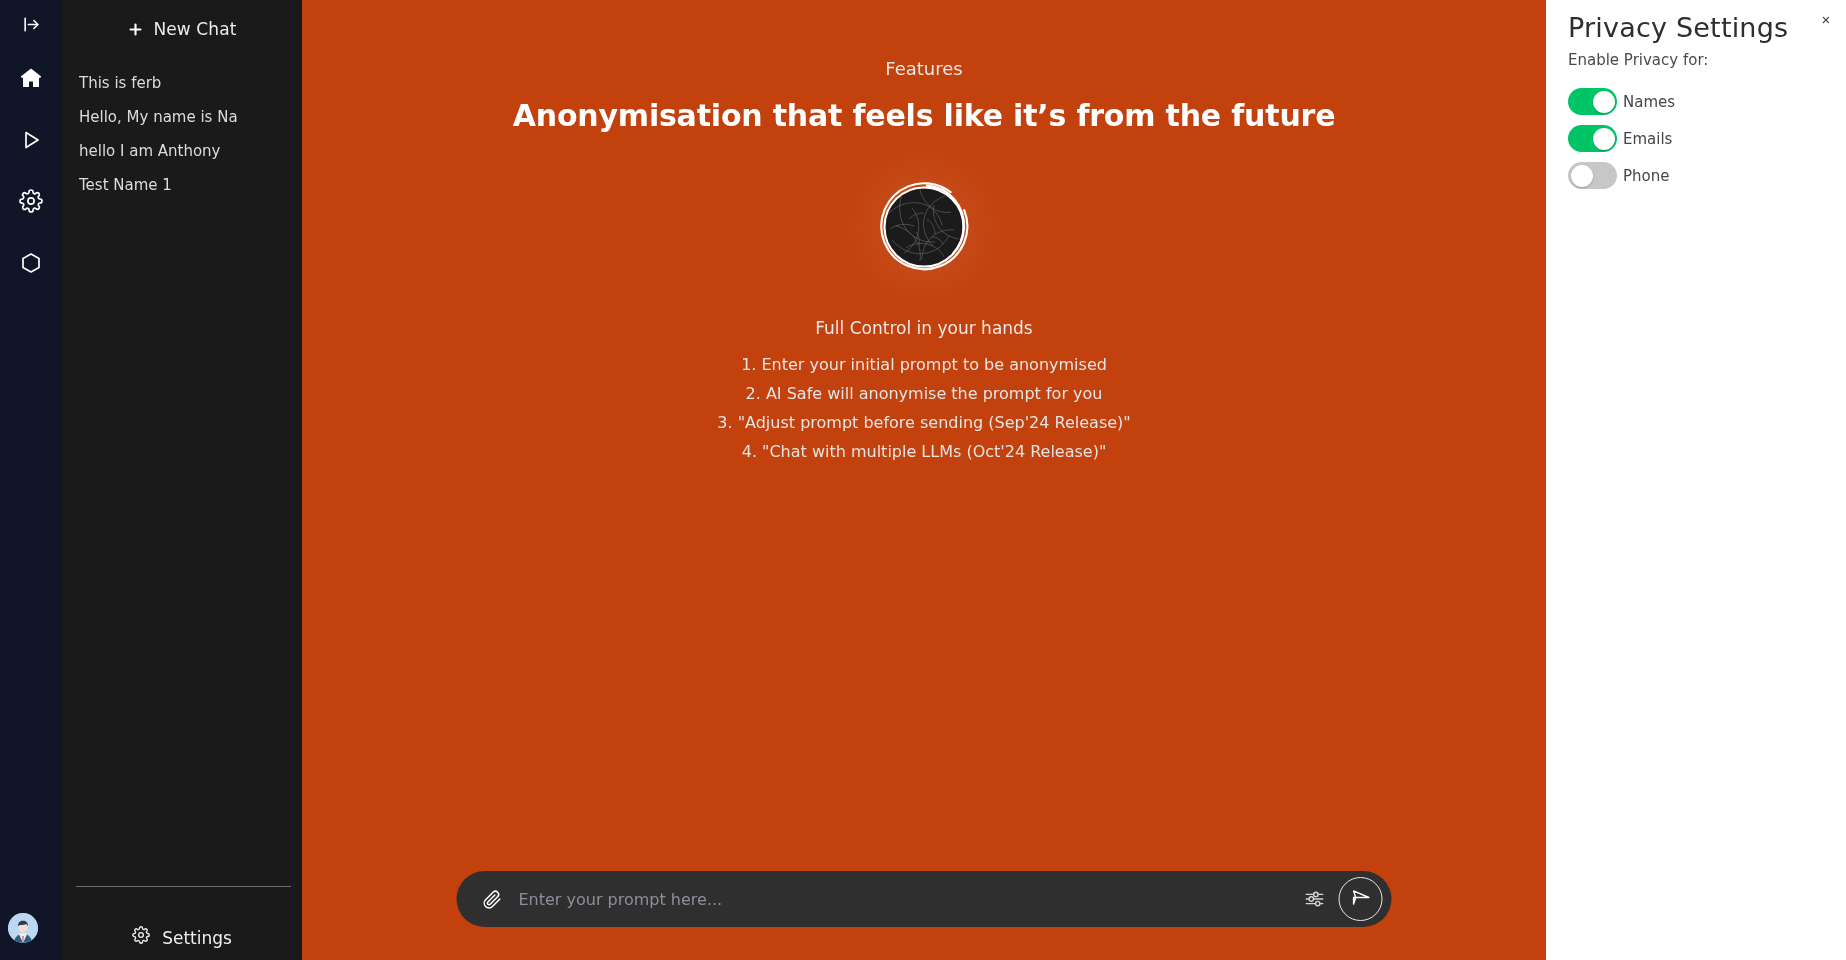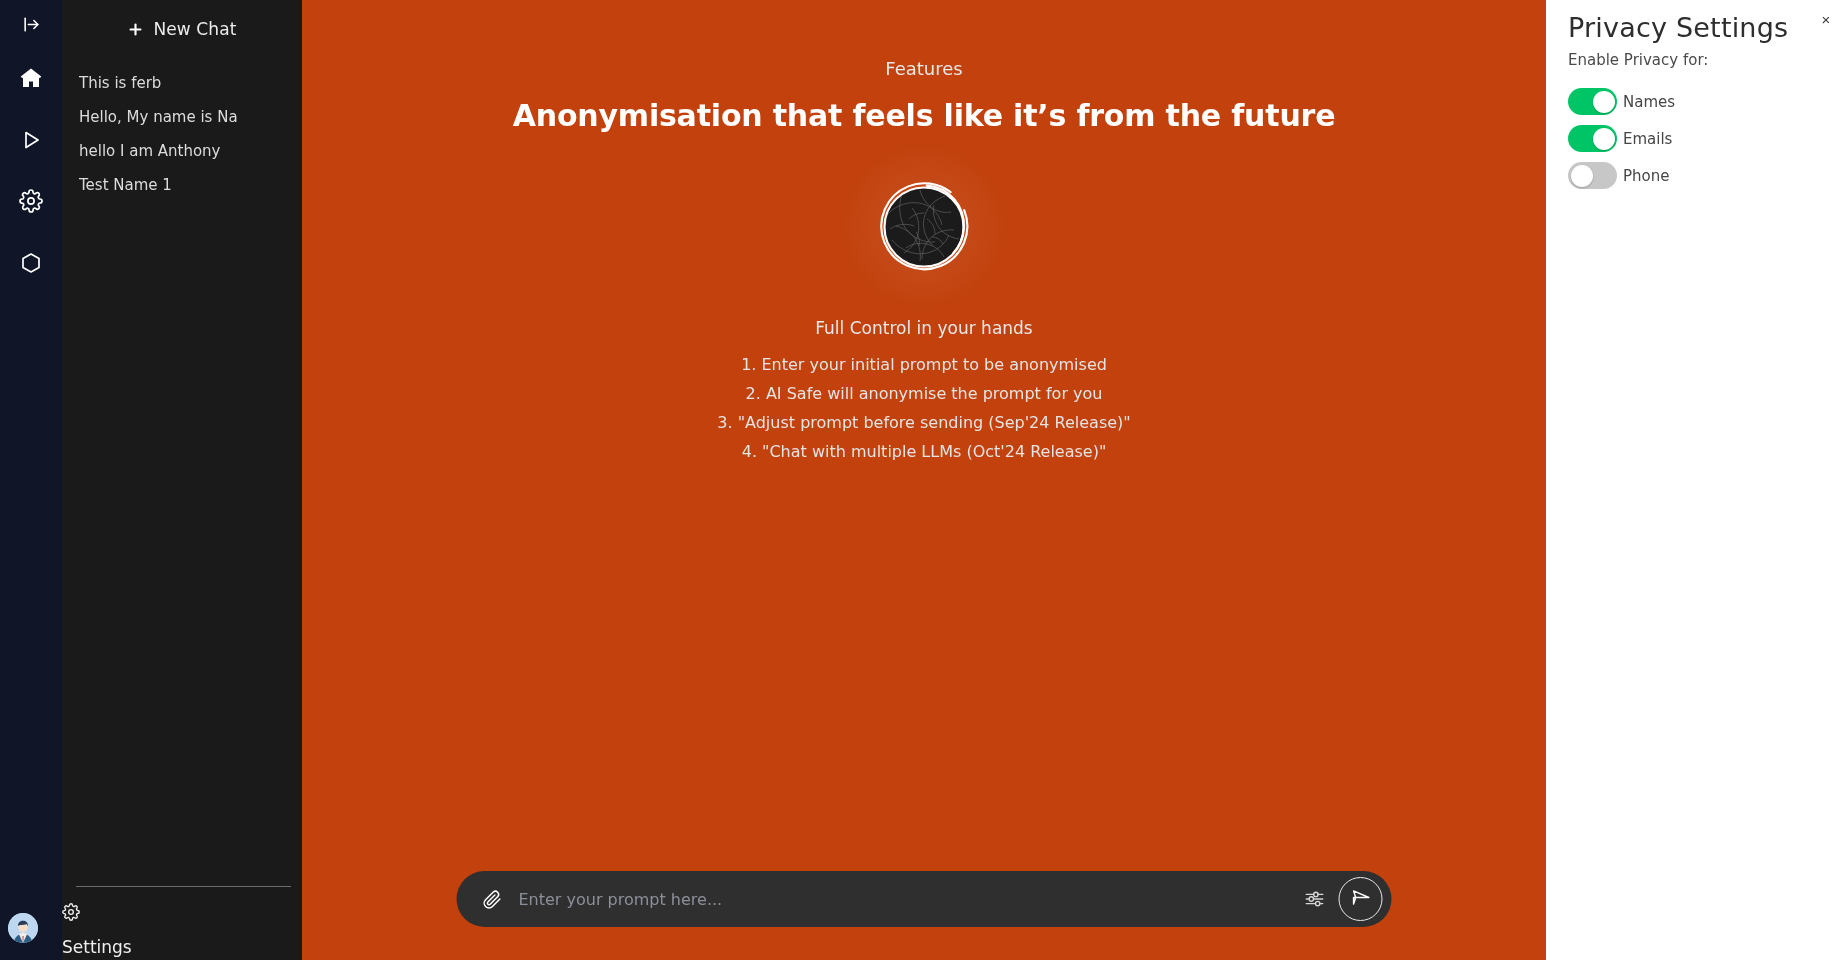--- a/index.html
+++ b/index.html
@@ -57,22 +57,22 @@
     color: #dcdcdc; font-size: 15px; height: 34px;
     display: flex; align-items: center; cursor: pointer;
     white-space: nowrap; overflow: hidden;
   }
   .panel-divider {
     position: absolute; left: 14px; right: 11px; top: 886px;
     height: 1px; background: #6b6b6b;
   }
   .settings-row {
     position: absolute; left: 0; right: 0; top: 912px;
-    display: flex; align-items: flex-start; justify-content: center;
-    gap: 12px; height: 36px; cursor: pointer; flex-direction: column;
+    display: flex; align-items: flex-end; justify-content: center;
+    gap: 12px; height: 36px; cursor: pointer;
   }
   .settings-label { color: #f0f0f0; font-size: 17px; }
 
   
   .main {
     flex: 1 1 auto; height: 960px; background: #c2410c;
     position: relative; overflow: hidden;
   }
   .features-eyebrow {
     position: absolute; top: 58px; left: 0; right: 0; text-align: center;

